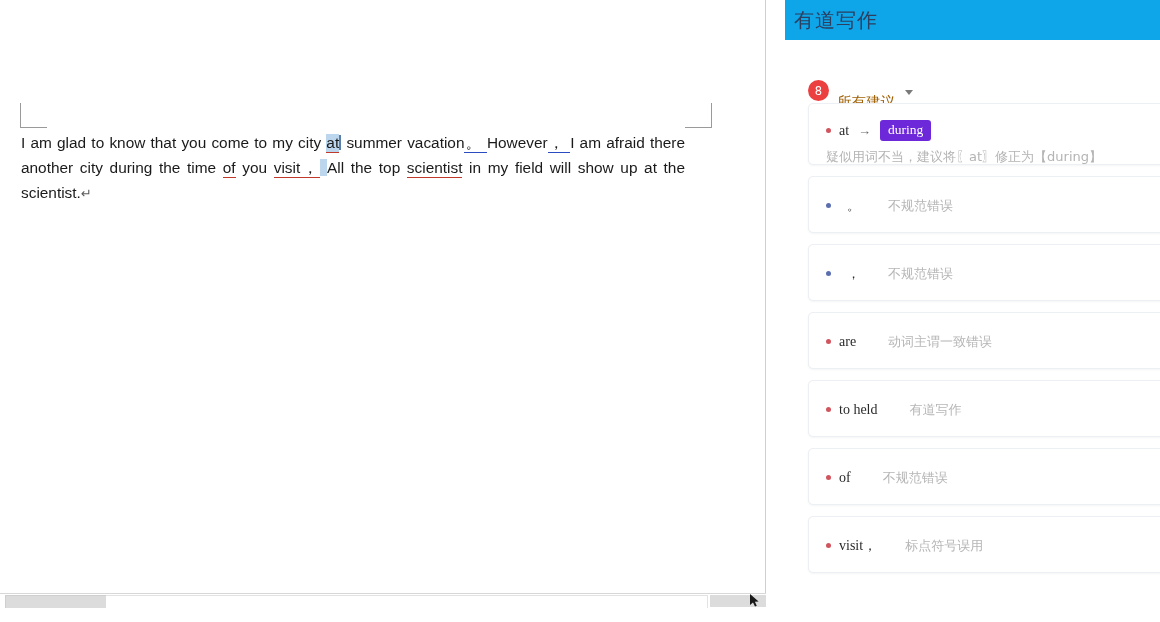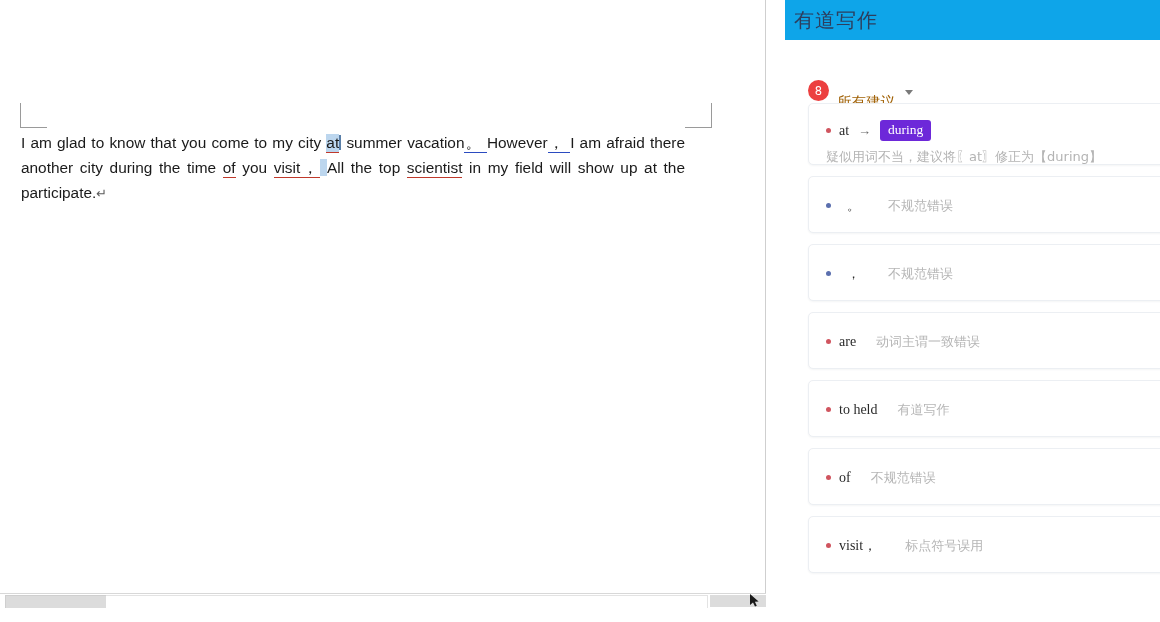--- a/index.html
+++ b/index.html
@@ -139,42 +139,42 @@
   .errtype{
     font-size:13px;color:#b6b6b6;white-space:nowrap;
     font-family:"DejaVu Sans","Liberation Sans",sans-serif;
   }
   .card-desc{
     padding:7px 0 0 17px;font-size:13px;color:#b4b4b4;
     font-family:"DejaVu Sans","Liberation Sans",sans-serif;
     white-space:nowrap;
   }
   .gap-lg{margin-left:20px;}
-  .gap-md{margin-left:12px;}
+  .gap-md{margin-left:24px;}
   .gap-sm{margin-left:8px;}
 </style>
 </head>
 <body>
 
 <div class="app">
 
   <div class="doc-area">
     <div class="page">
 
       <div class="mark mark-tl"></div>
       <div class="mark mark-tr"></div>
 
       <div class="text-body">
 
         <div class="ln just"><span>I am glad to know that you come to my city </span><span class="sel err-red">at</span><span class="caret"></span><span> summer vacation</span><span class="err-blue">。 </span><span>However</span><span class="err-blue">， </span><span>I am afraid there</span></div>
 
 
         <div class="ln just"><span>another city during the time </span><span class="err-red">of</span><span> you </span><span class="err-red">visit，</span><span class="sel">&nbsp;</span><span>All the top </span><span class="err-red">scientist</span><span> in my field will show up at the</span></div>
 
-        <div class="ln"><span>participate.</span><span class="pilcrow">↵</span></div>
+        <div class="ln"><span>scientist.</span><span class="pilcrow">↵</span></div>
 
       </div>
     </div>
 
     <div class="vscroll">
       
       
       
       
     </div>

